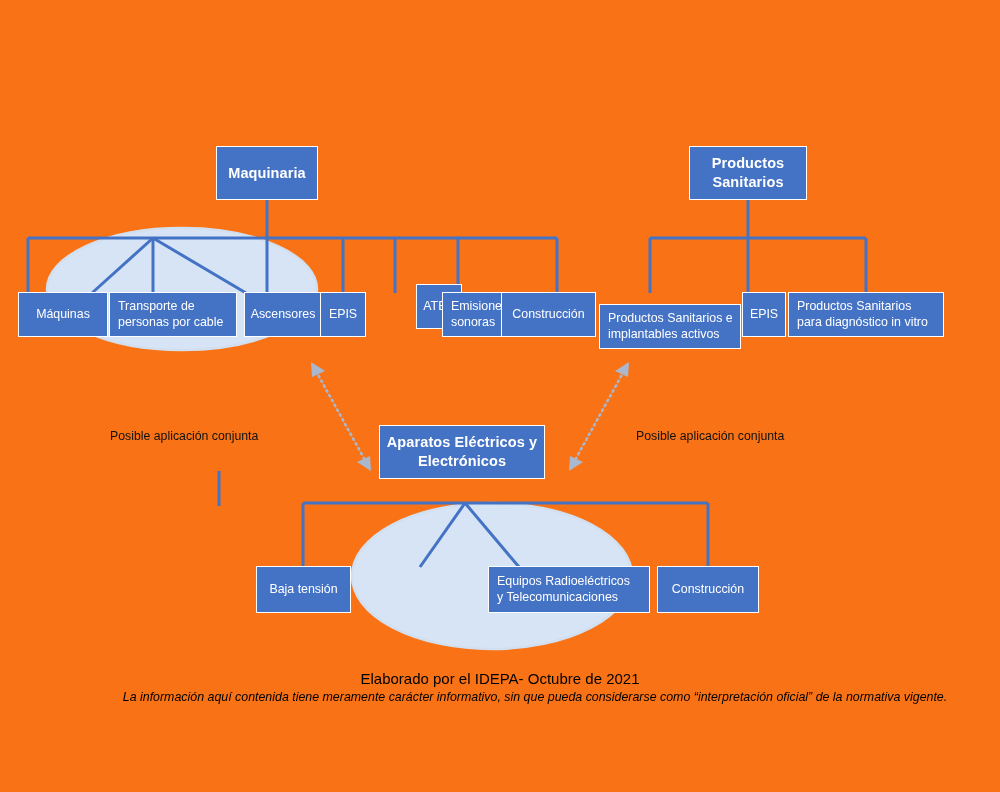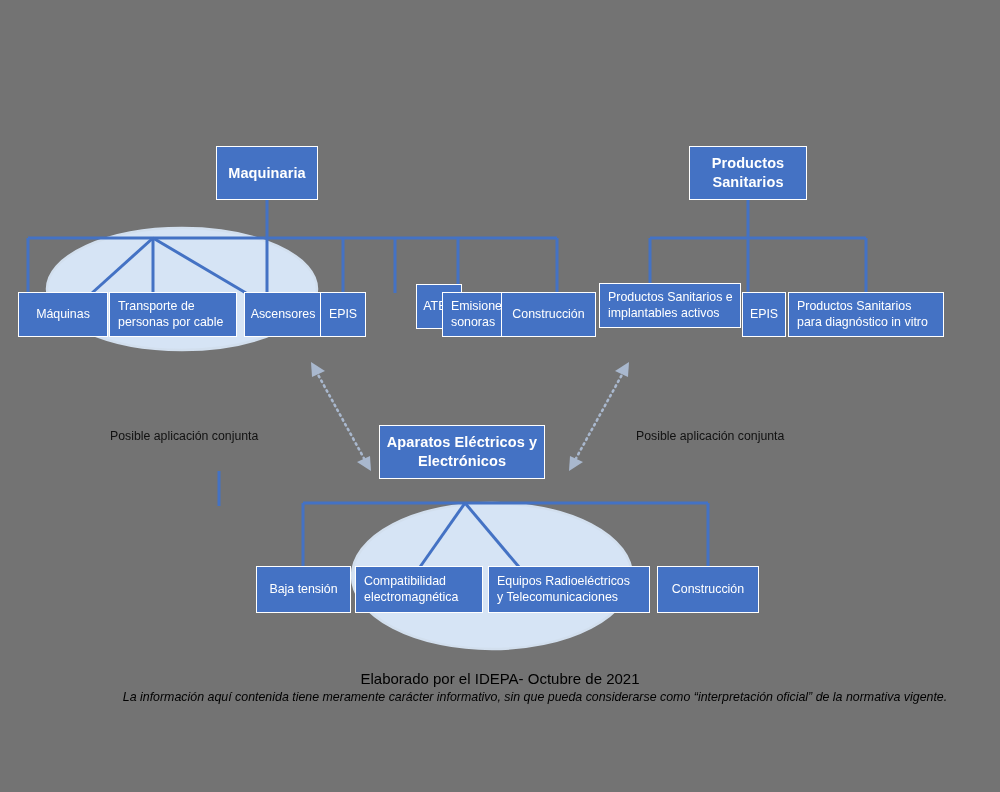--- a/index.html
+++ b/index.html
@@ -9,21 +9,21 @@
     background: #ffffff;
   }
   body {
     font-family: "Liberation Sans", sans-serif;
     -webkit-font-smoothing: antialiased;
   }
   #canvas {
     position: relative;
     width: 1000px;
     height: 792px;
-    background: #737373;
+    background: #f97316;
     overflow: hidden;
   }
   #wires {
     position: absolute;
     left: 0;
     top: 0;
     width: 1000px;
     height: 792px;
     pointer-events: none;
   }
@@ -190,21 +190,21 @@
     <span class="nlabel">
       <span>Emisiones</span><br>
       <span>sonoras</span>
     </span>
   </div>
 
   <div class="node leaf" style="left:501px; top:292px; width:95px; height:45px;">
     <span class="nlabel">Construcción</span>
   </div>
 
-  <div class="node leaf leftal" style="left:599px; top:283px; width:142px; height:45px;">
+  <div class="node leaf leftal" style="left:599px; top:304px; width:142px; height:45px;">
     <span class="nlabel">
       <span>Productos Sanitarios e</span><br>
       <span>implantables activos</span>
     </span>
   </div>
 
   <div class="node leaf" style="left:742px; top:292px; width:44px; height:45px;">
     <span class="nlabel">EPIS</span>
   </div>
 
@@ -212,26 +212,20 @@
     <span class="nlabel">
       <span>Productos Sanitarios</span><br>
       <span>para diagnóstico in vitro</span>
     </span>
   </div>
 
   <div class="node leaf" style="left:256px; top:566px; width:95px; height:47px;">
     <span class="nlabel">Baja tensión</span>
   </div>
 
-  <div class="node leaf leftal" style="left:355px; top:566px; width:128px; height:47px;">
-    <span class="nlabel">
-      <span>Compatibilidad</span><br>
-      <span>electromagnética</span>
-    </span>
-  </div>
 
   <div class="node leaf leftal" style="left:488px; top:566px; width:162px; height:47px;">
     <span class="nlabel">
       <span>Equipos Radioeléctricos</span><br>
       <span>y Telecomunicaciones</span>
     </span>
   </div>
 
   <div class="node leaf" style="left:657px; top:566px; width:102px; height:47px;">
     <span class="nlabel">Construcción</span>

